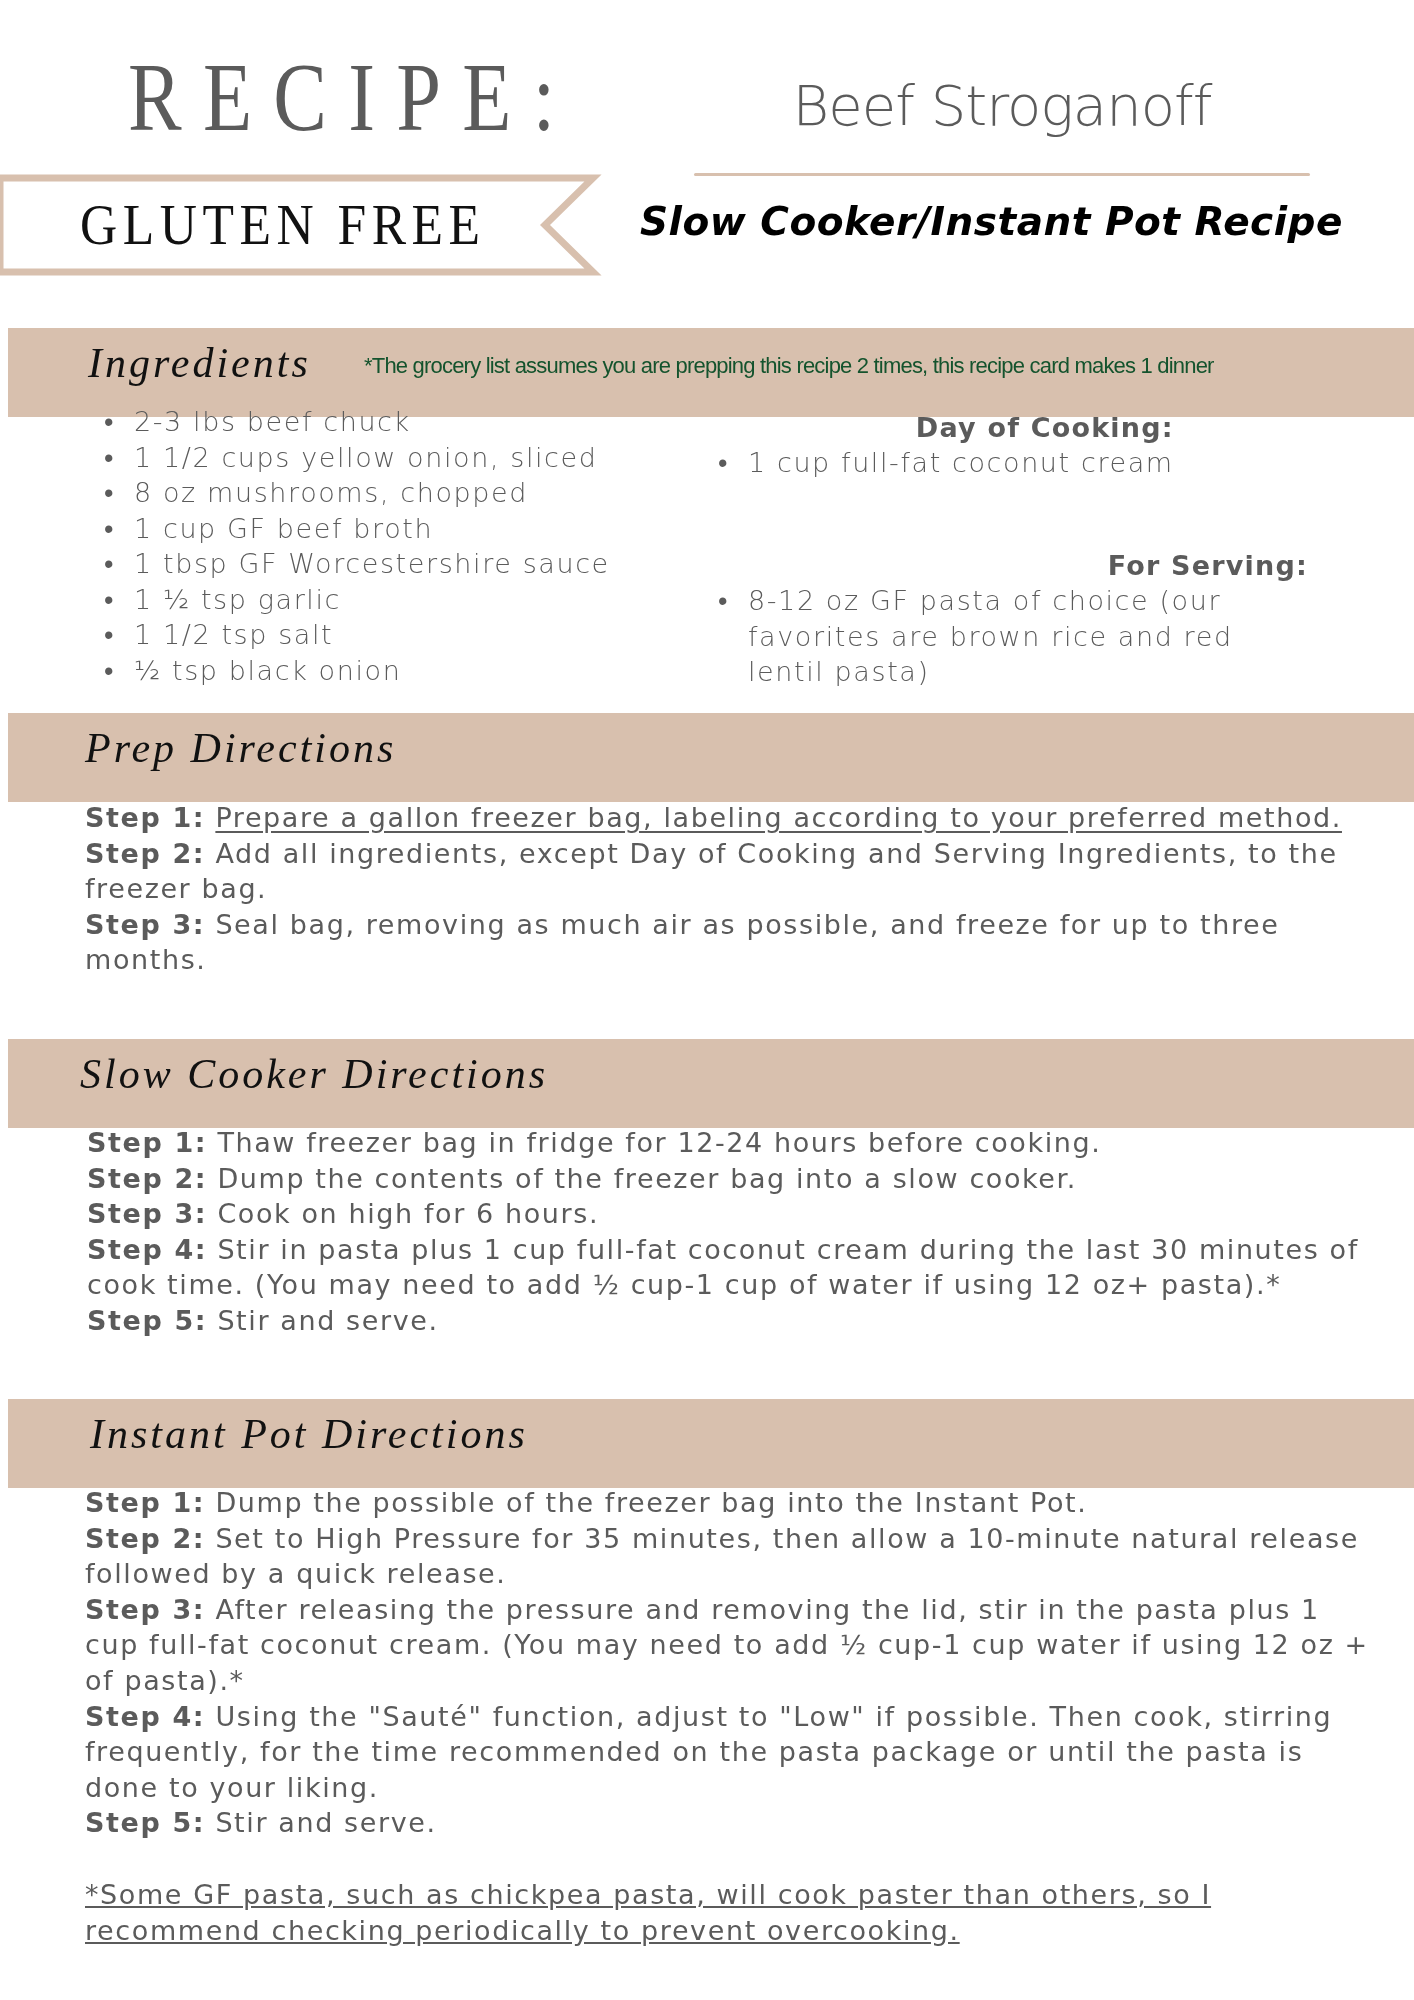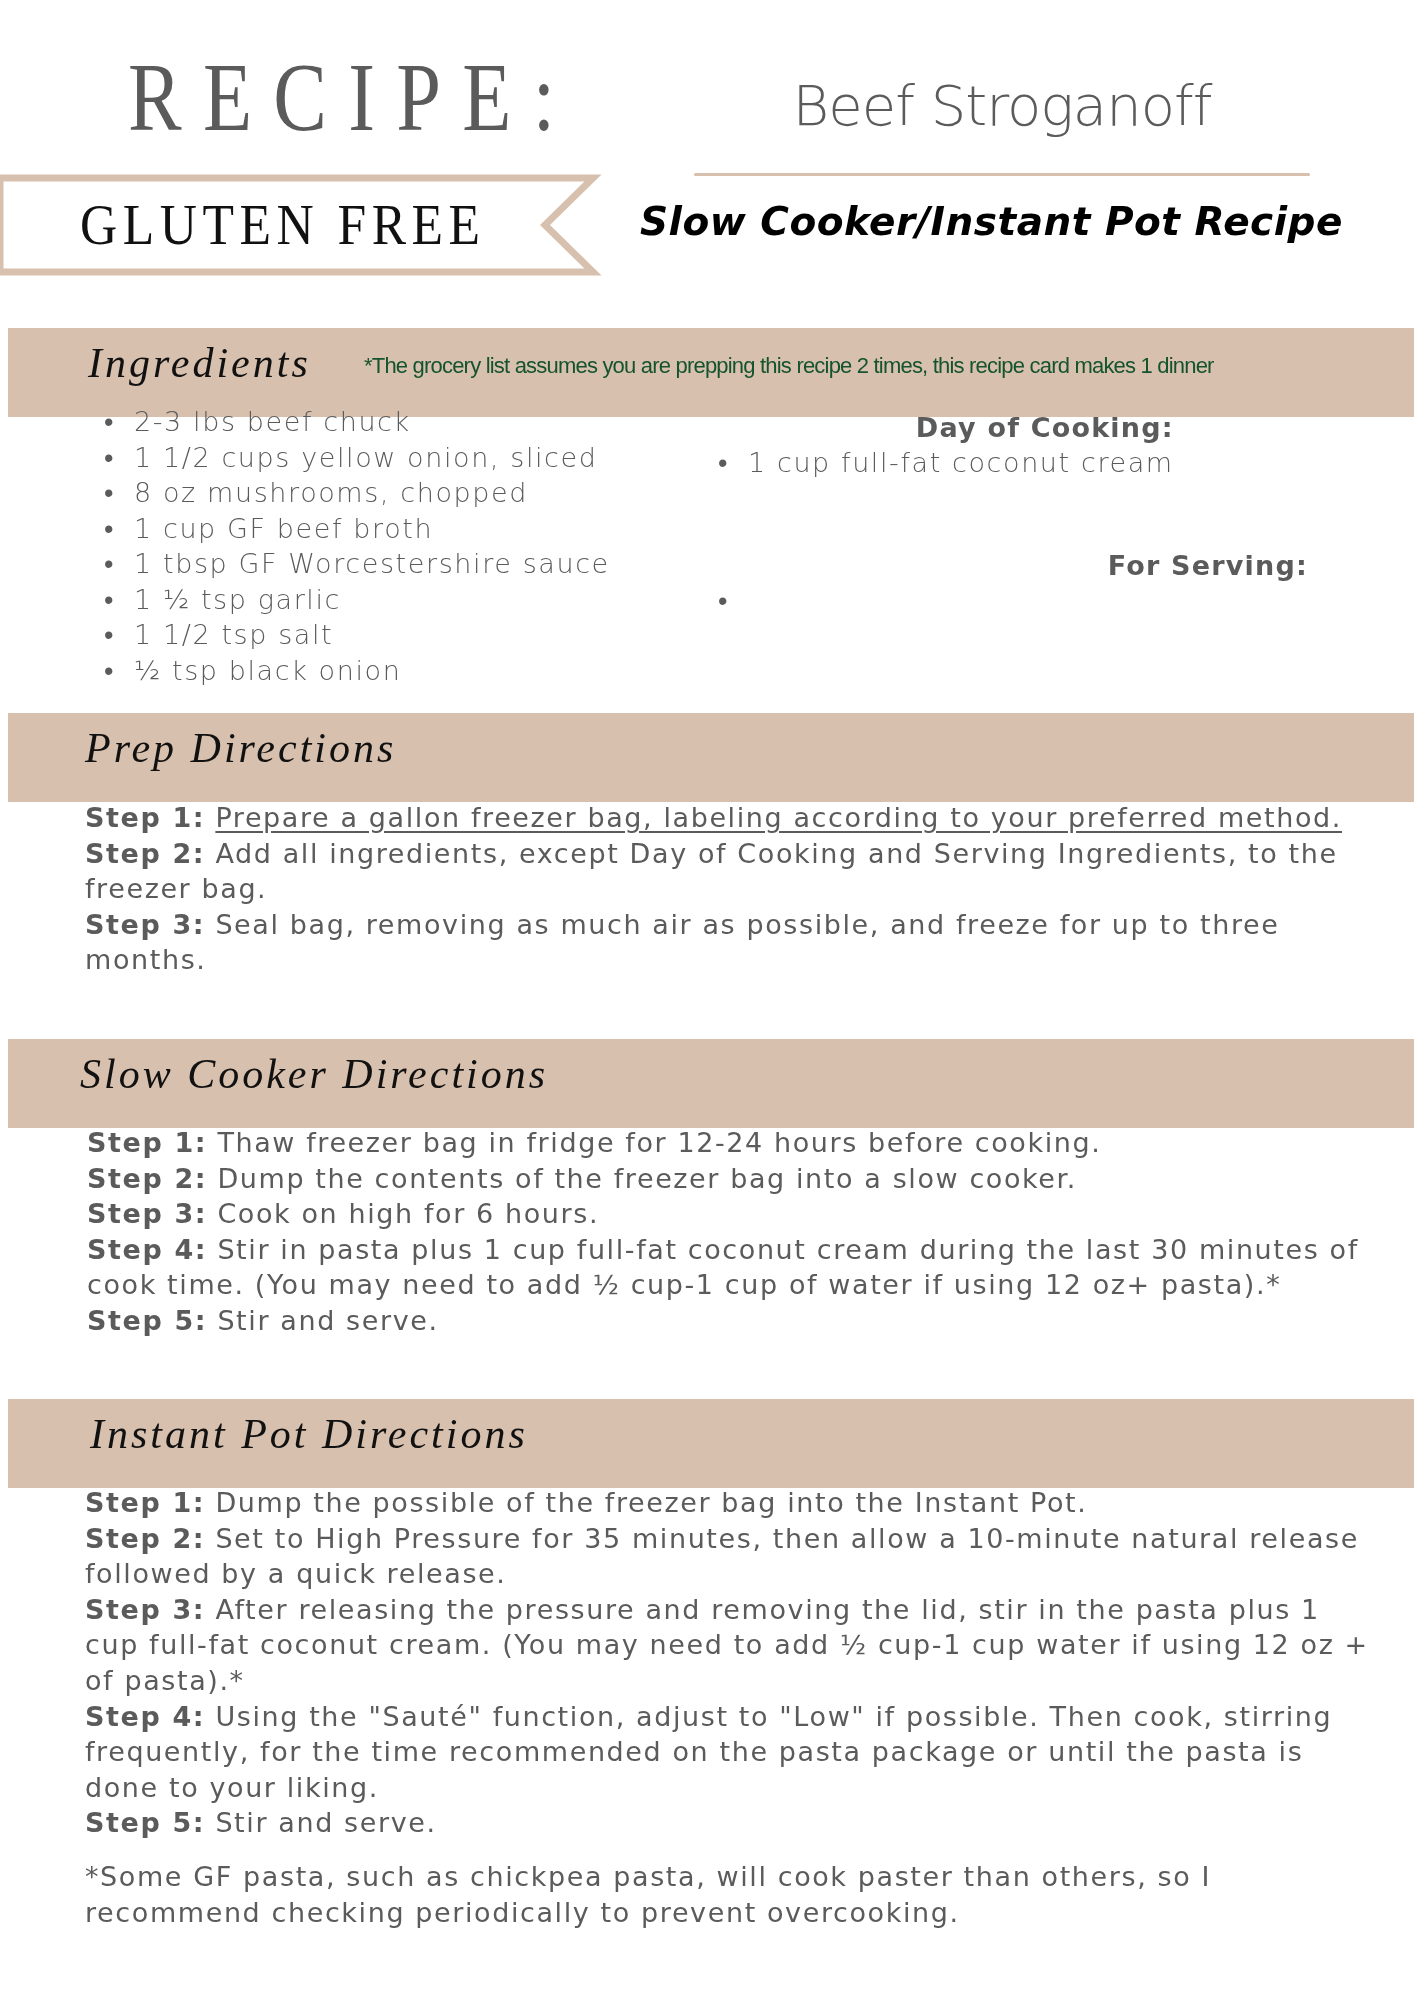--- a/index.html
+++ b/index.html
@@ -76,21 +76,21 @@
   
   .steps { left: 85px; width: 1290px; }
   .step {
     font-family: "DejaVu Sans", sans-serif; font-size: 27px; letter-spacing: 1.6px;
     line-height: 35.6px; color: #5b5b5b;
   }
   .step-label { font-weight: bold; }
   .underlined { text-decoration: underline; text-underline-offset: 4px; }
   .footnote {
     font-family: "DejaVu Sans", sans-serif; font-size: 27px; letter-spacing: 1.6px;
-    line-height: 35.6px; color: #5b5b5b; margin-top: 18px;
+    line-height: 35.6px; color: #5b5b5b; margin-top: 36px; text-decoration: underline;
   }
 </style>
 </head>
 <body>
 
 <div class="abs recipe-word">RECIPE:</div>
 
 <svg class="abs ribbon" viewBox="0 0 610 106">
   <polygon points="0,6 593,6 545,53 593,100 0,100" fill="none" stroke="#d8c0ae" stroke-width="7"></polygon>
 </svg>
@@ -121,21 +121,21 @@
 <div class="abs col-right-a">
   <div class="group-head">Day of Cooking:</div>
   <ul class="ing-list" id="day-list">
       <li><span class="bullet">•</span><span>1 cup full-fat coconut cream</span></li>
     </ul>
 </div>
 
 <div class="abs col-right-b">
   <div class="group-head">For Serving:</div>
   <ul class="ing-list" id="serve-list">
-      <li><span class="bullet">•</span></li>
+      <li><span class="bullet">•</span><span>8-12 oz GF pasta of choice (our favorites are brown rice and red lentil pasta)</span></li>
     </ul>
 </div>
 
 <div class="abs band" style="top:713px;">
   <div class="band-title" style="left:77px;">Prep Directions</div>
 </div>
 <div class="abs steps" style="top:800px;" id="prep-steps">
     <div class="step"><span class="step-label">Step 1:</span> <span class="underlined">Prepare a gallon freezer bag, labeling according to your preferred method.</span></div>
     <div class="step"><span class="step-label">Step 2:</span> <span>Add all ingredients, except Day of Cooking and Serving Ingredients, to the freezer bag.</span></div>
     <div class="step"><span class="step-label">Step 3:</span> <span>Seal bag, removing as much air as possible, and freeze for up to three months.</span></div>

